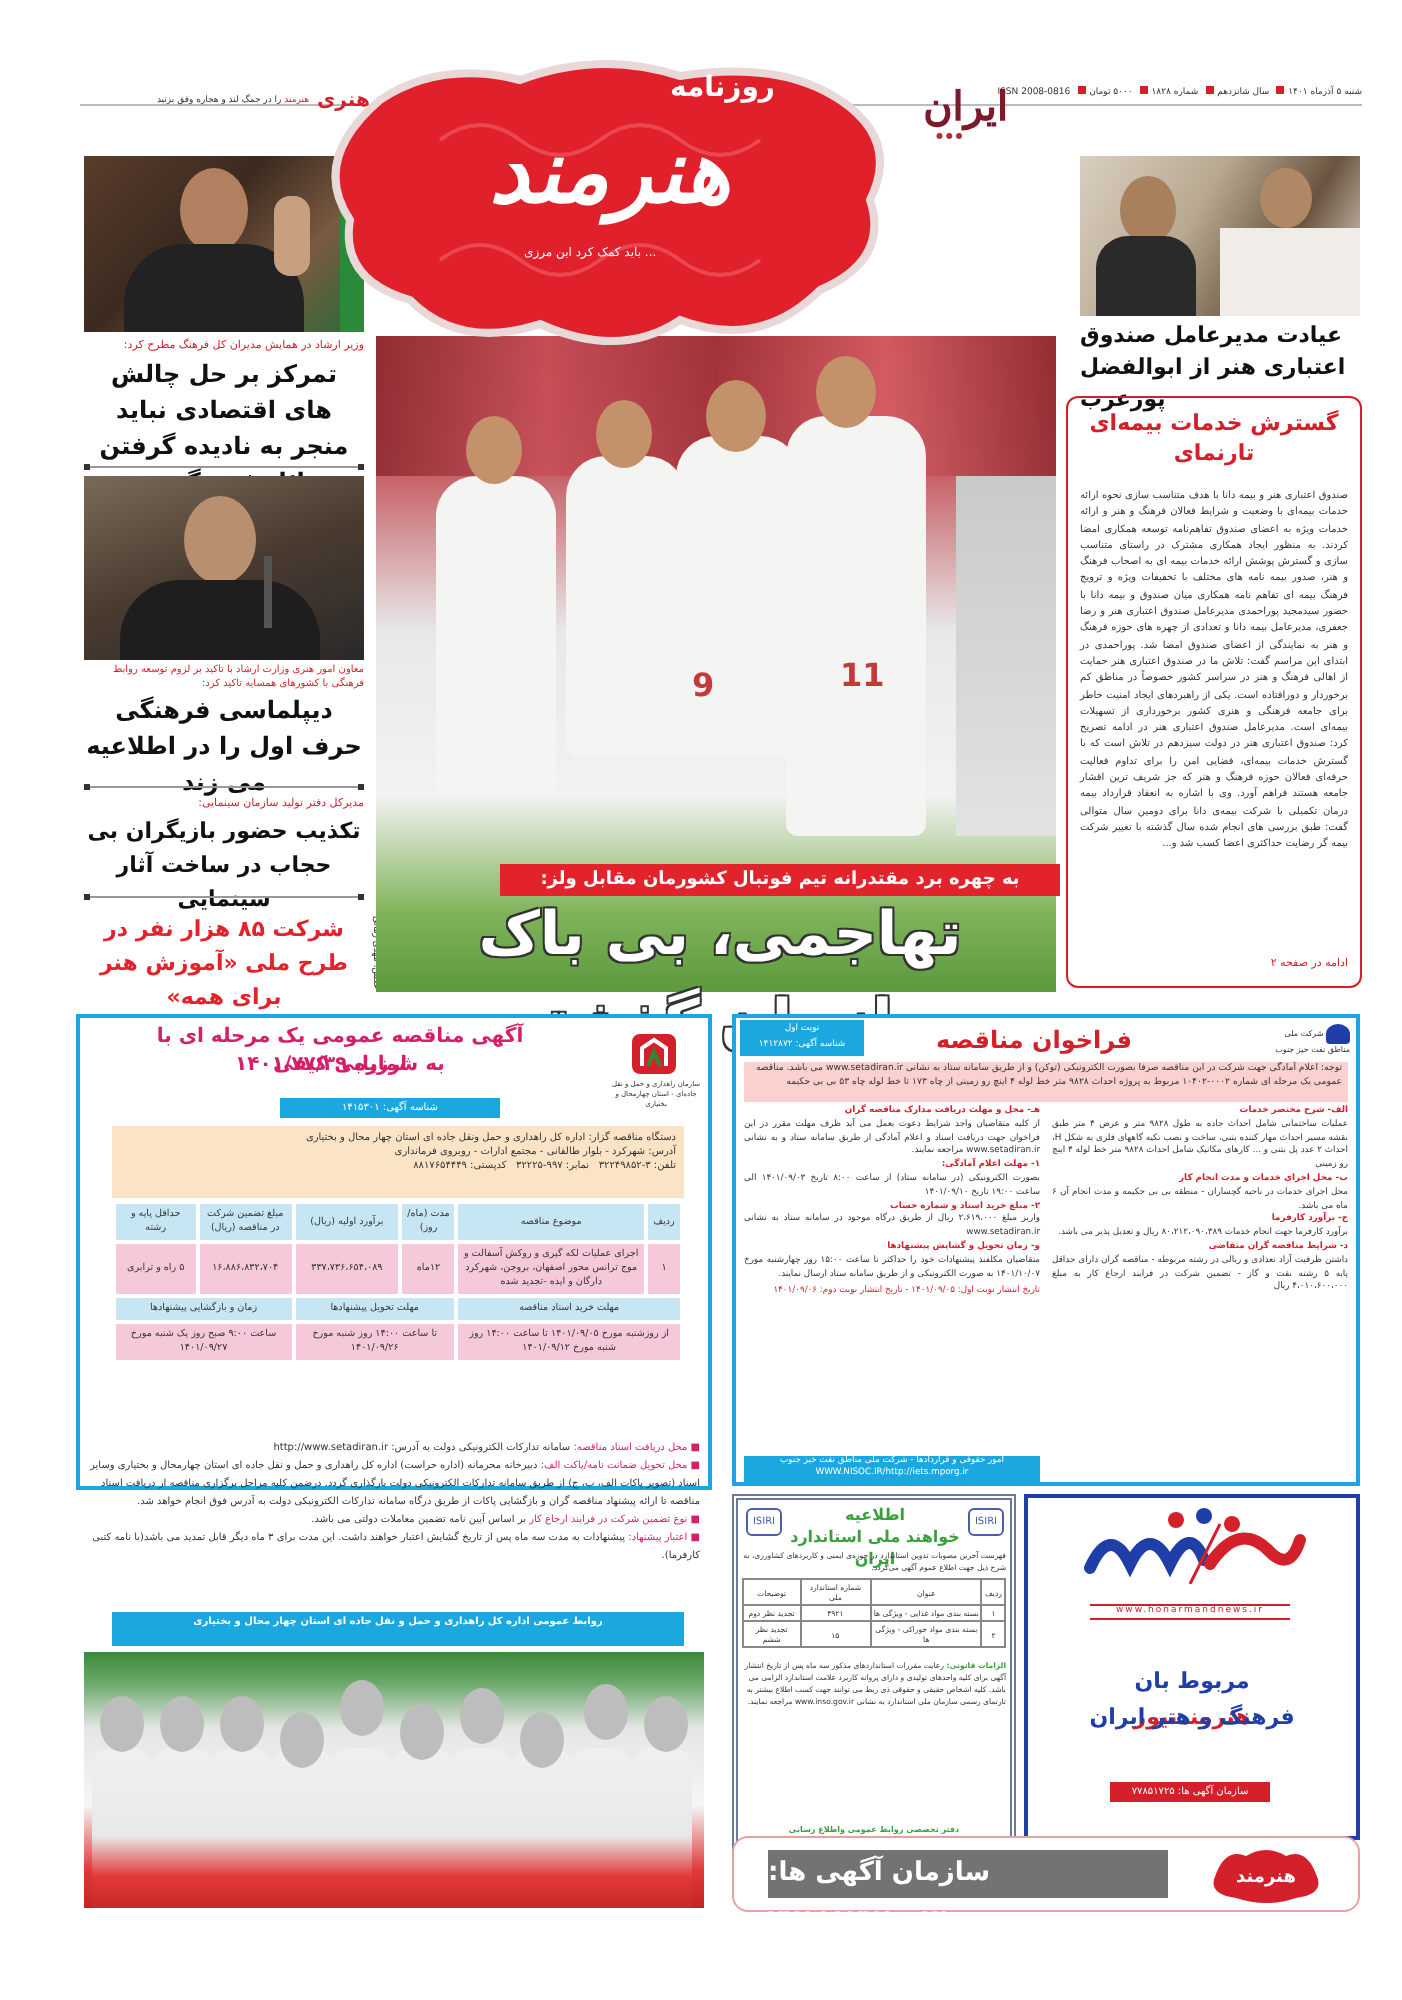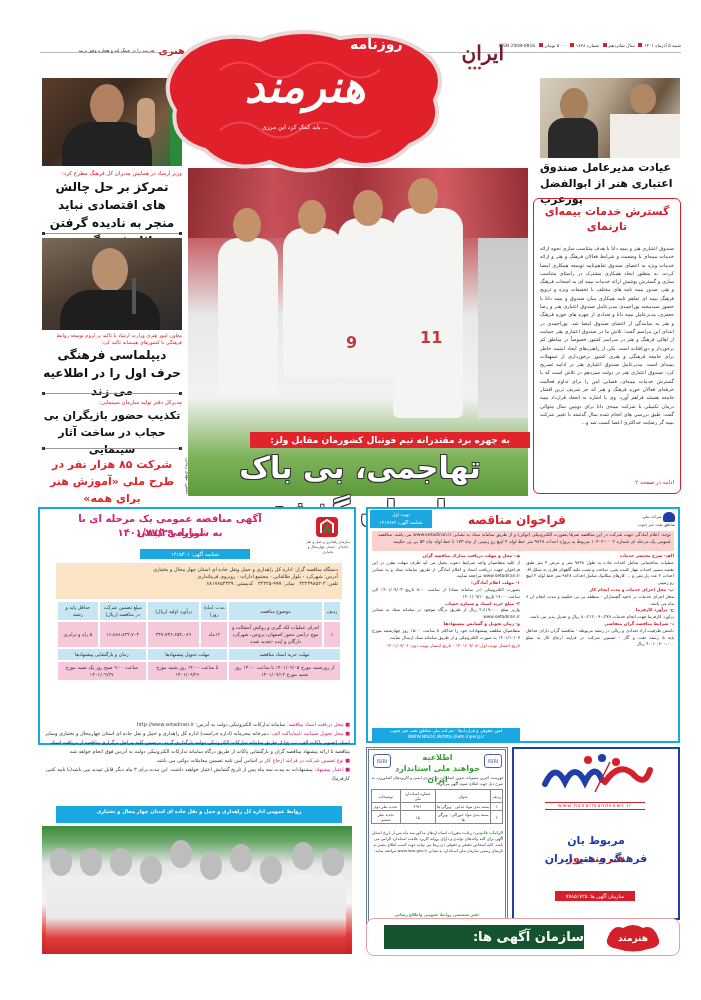--- a/index.html
+++ b/index.html
@@ -12,21 +12,21 @@
   .iran-logo small{display:block;font-size:4px;color:#a33;line-height:4px;}
   .jadval{position:absolute;left:42px;top:44px;width:190px;height:12px;display:flex;align-items:center;justify-content:flex-start;gap:4px;}
   .jadval .plus{color:#d4202a;font-weight:bold;font-size:14px;line-height:12px;}
   .jadval .ttl{color:#d4202a;font-weight:bold;font-size:10px;}
   .jadval .sub{font-size:4.5px;color:#333;}
   .jadval .sub b{color:#d4202a;font-weight:normal;}
   
   .masthead{position:absolute;left:150px;top:30px;width:300px;height:150px;}
   .masthead svg{width:100%;height:100%;}
   .mast-text{position:absolute;left:205px;top:62px;width:200px;text-align:center;color:#fff;font-family:"DejaVu Serif",serif;font-size:44px;font-weight:bold;font-style:italic;line-height:50px;}
-  .mast-rooz{position:absolute;left:350px;top:36px;color:#fff;font-size:14px;font-weight:bold;}
+  .mast-rooz{position:absolute;left:335px;top:36px;color:#fff;font-size:14px;font-weight:bold;}
   .mast-slogan{position:absolute;left:262px;top:123px;color:#fff;font-size:6px;}
   
   .photo{position:absolute;overflow:hidden;}
   .ph-left1{left:42px;top:78px;width:140px;height:88px;background:linear-gradient(135deg,#5a3d2c 0%,#3b2a20 40%,#7a5a40 70%,#2a6a3a 100%);}
   .ph-left2{left:42px;top:238px;width:140px;height:92px;background:linear-gradient(160deg,#7a6a58 0%,#4a3b30 50%,#2a2a2a 100%);}
   .ph-right1{left:540px;top:78px;width:140px;height:80px;background:linear-gradient(120deg,#d9cfc0 0%,#b8a890 40%,#6a5440 70%,#efe6da 100%);}
   .ph-main{left:188px;top:168px;width:340px;height:328px;background:linear-gradient(180deg,#b03a40 0%,#c55a60 20%,#e8e8e8 45%,#f2f2f2 70%,#7fb35a 88%,#5c9a3c 100%);}
   .face{position:absolute;border-radius:50%;background:#c4926a;}
   .shirt{position:absolute;background:#f4f4f2;border-radius:20px 20px 6px 6px;}
   .num{position:absolute;color:#c23a3a;font-weight:bold;font-size:16px;}
@@ -87,21 +87,21 @@
   
   .ad4{position:absolute;left:512px;top:747px;width:168px;height:173px;border:2px solid #1f3ea8;background:#fff;}
   .ad4-logo{position:absolute;left:530px;top:752px;width:130px;height:40px;}
   .ad4-url{position:absolute;left:545px;top:802px;width:100px;border-top:1px solid #d4202a;border-bottom:1px solid #d4202a;text-align:center;font-size:4.5px;color:#d4202a;letter-spacing:1px;line-height:6px;direction:ltr;}
   .ad4-l1{position:absolute;left:512px;top:816px;width:168px;text-align:center;color:#d4202a;font-size:11px;font-weight:bold;margin-top:36px;}
   .ad4-l2{position:absolute;left:512px;top:834px;width:168px;text-align:center;color:#1f3ea8;font-size:11px;font-weight:bold;}
   .ad4-l3{position:absolute;left:512px;top:852px;width:168px;text-align:center;color:#1f3ea8;font-size:11px;font-weight:bold;}
   .ad4-phone{position:absolute;left:555px;top:891px;width:80px;height:10px;background:#d4202a;color:#fff;font-size:5px;text-align:center;line-height:10px;}
   
   .ad5{position:absolute;left:366px;top:918px;width:314px;height:38px;border:1px solid #e8a0a0;border-radius:8px;background:#fff;}
-  .ad5-red{position:absolute;left:384px;top:925px;width:200px;height:24px;background:#14532d;color:#fff;font-size:13px;font-weight:bold;text-align:right;line-height:24px;}
+  .ad5-red{position:absolute;left:384px;top:925px;width:200px;height:24px;background:#737373;color:#fff;font-size:13px;font-weight:bold;text-align:left;line-height:24px;}
   .ad5-logo{position:absolute;left:598px;top:922px;width:70px;height:30px;}
 </style>
 </head>
 <body>
 
 <div class="topline"></div>
 <div class="datebar">
   <span>شنبه ۵ آذرماه ۱۴۰۱</span><span class="sq"></span>
   <span>سال شانزدهم</span><span class="sq"></span>
   <span>شماره ۱۸۲۸</span><span class="sq"></span>

